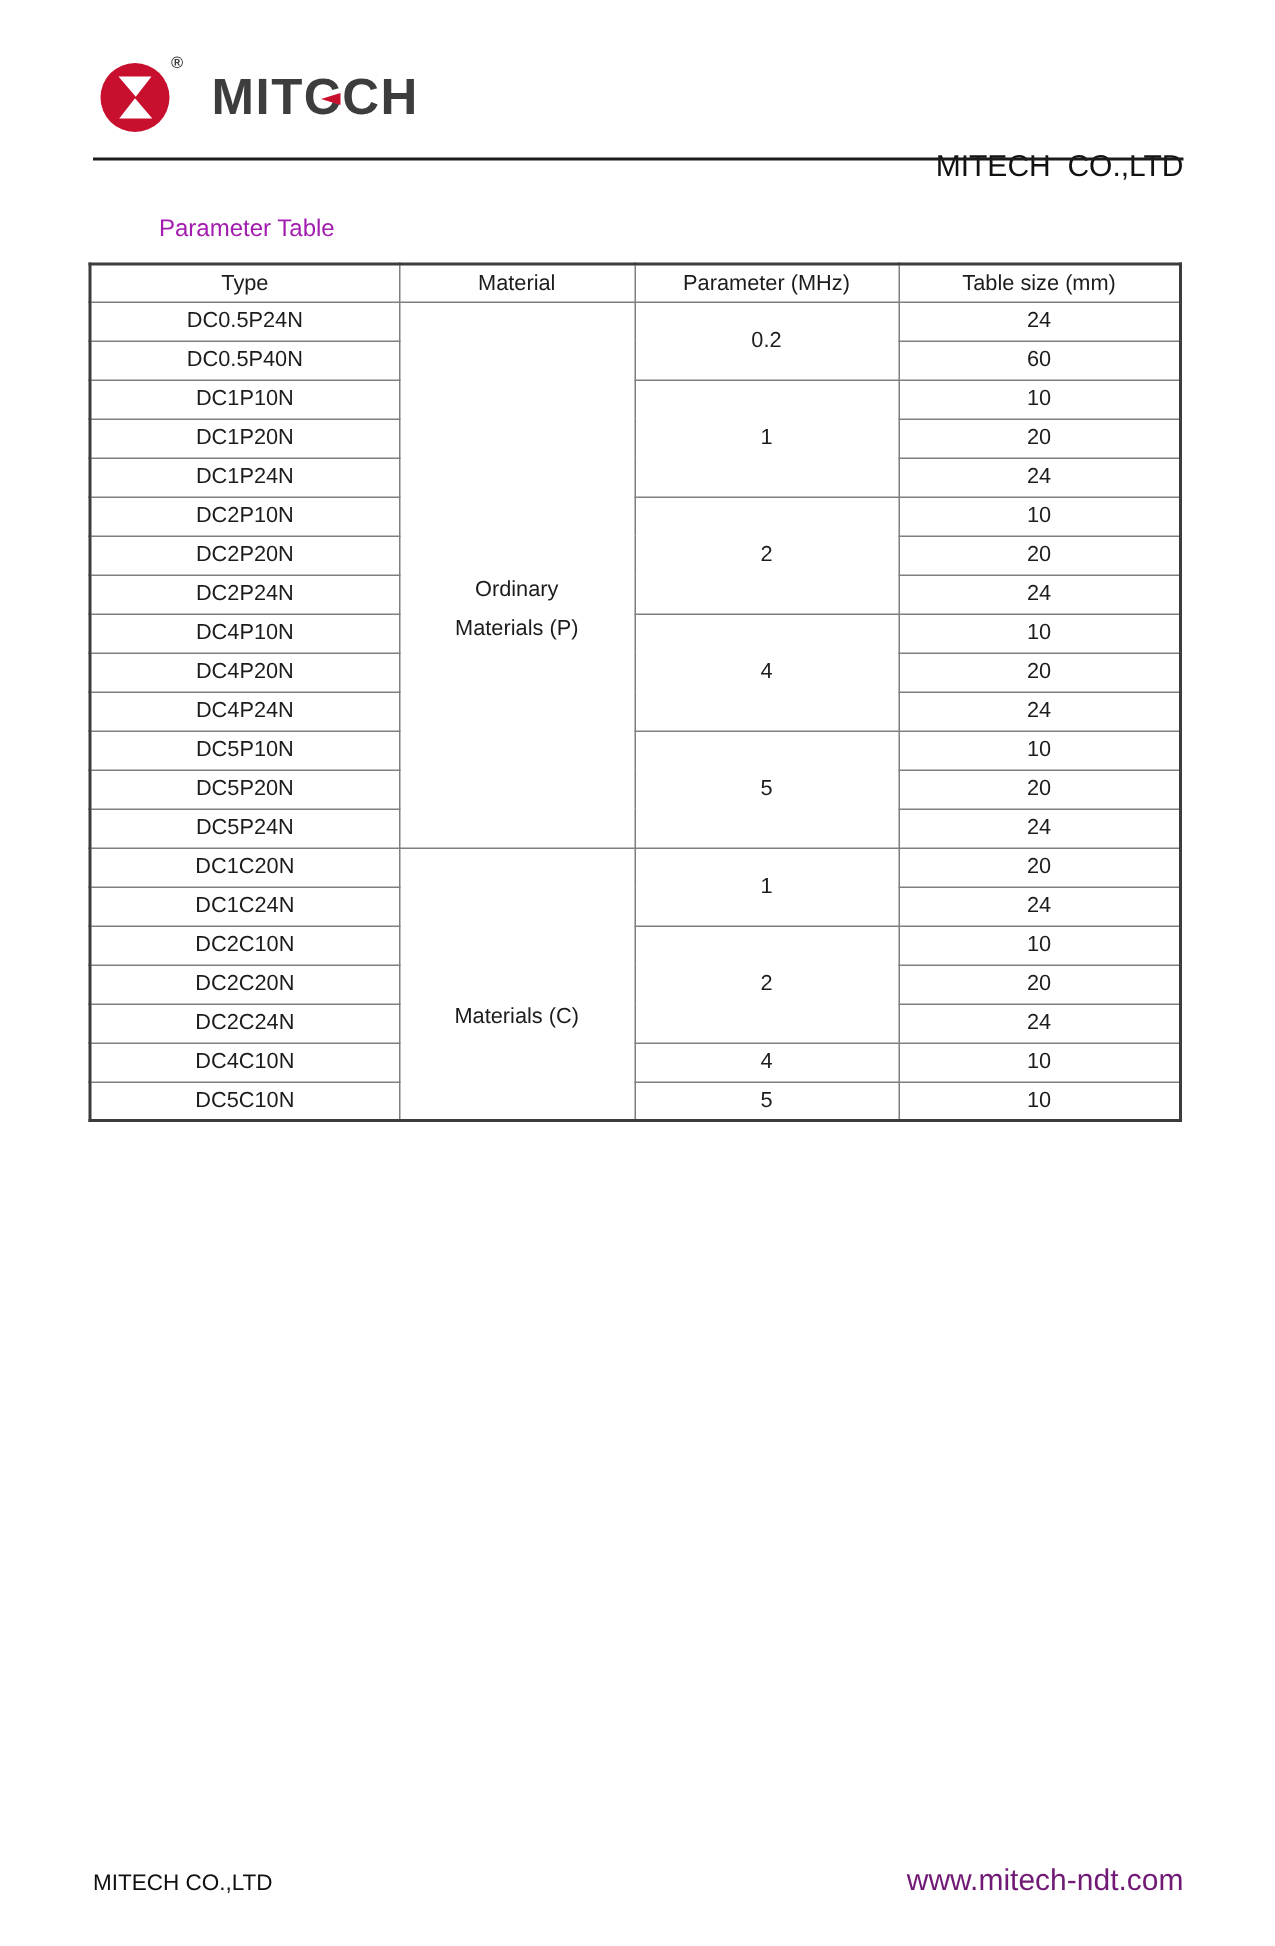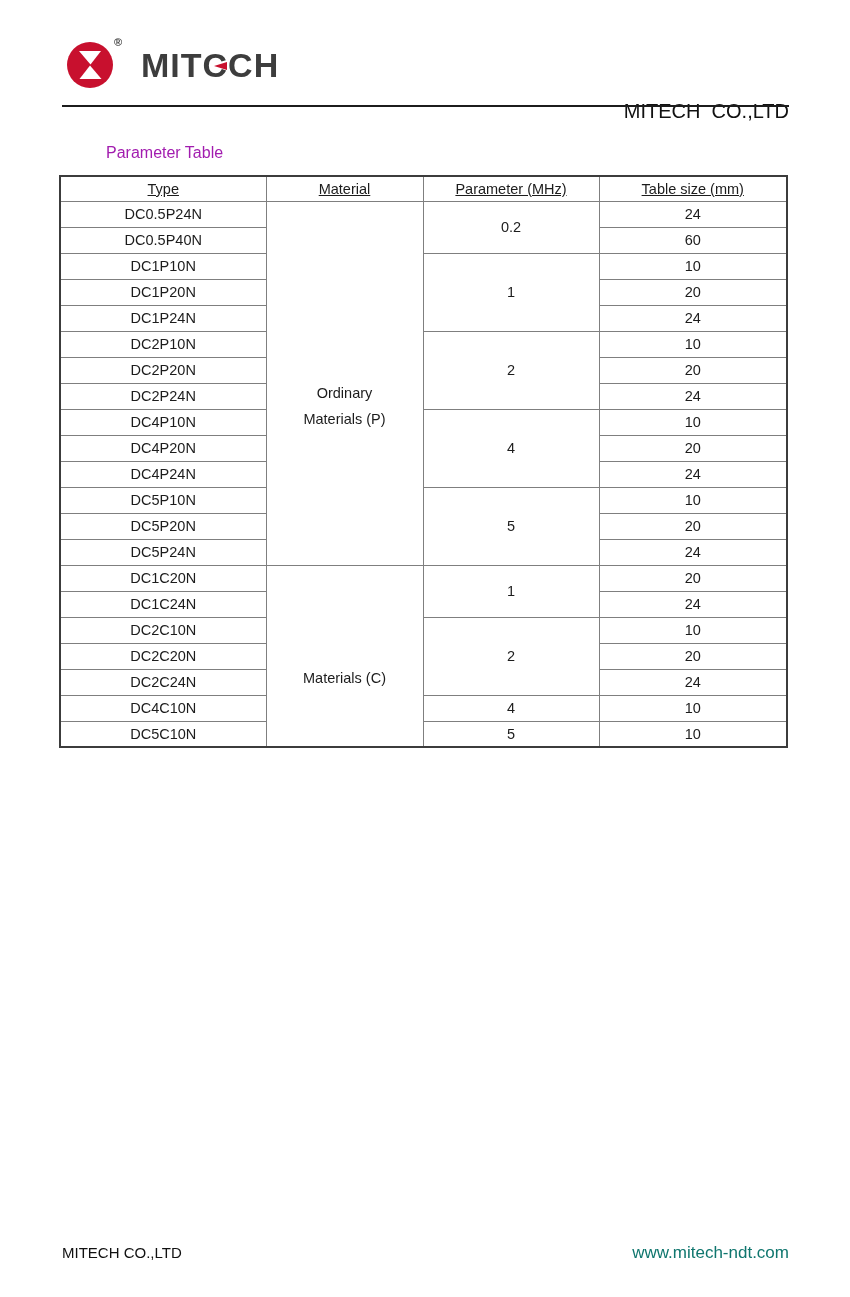--- a/index.html
+++ b/index.html
@@ -67,31 +67,31 @@
     position:absolute;left:59px;top:175px;width:727px;
     border-collapse:collapse;table-layout:fixed;
     border:2px solid var(--grid-outer);
   }
   table.param th, table.param td{
     border:1px solid var(--grid);
     text-align:center;vertical-align:middle;
     font-size:14.5px;font-weight:normal;color:#1c1c1c;
     padding:0;overflow:hidden;
   }
-  table.param th{height:25px;text-decoration:underline;}
+  table.param th{height:25px;}
   table.param td{height:26px;}
   .mat-label{display:inline-block;max-width:118px;line-height:26px;margin-top:45px;}
 
   
   .footer{
     position:absolute;left:62px;right:61px;top:1243px;
     display:flex;justify-content:space-between;align-items:baseline;
   }
   .footer-company{font-size:15px;color:#111;}
-  .footer-site{font-size:17px;color:#0f766e;}
+  .footer-site{font-size:20px;color:#701a75;}
 </style>
 </head>
 <body>
 
 <div class="page">
 
   <div class="header">
     <div class="logo">
       <div class="logo-circle">
         <svg viewBox="0 0 46 46" width="46" height="46" aria-hidden="true">

